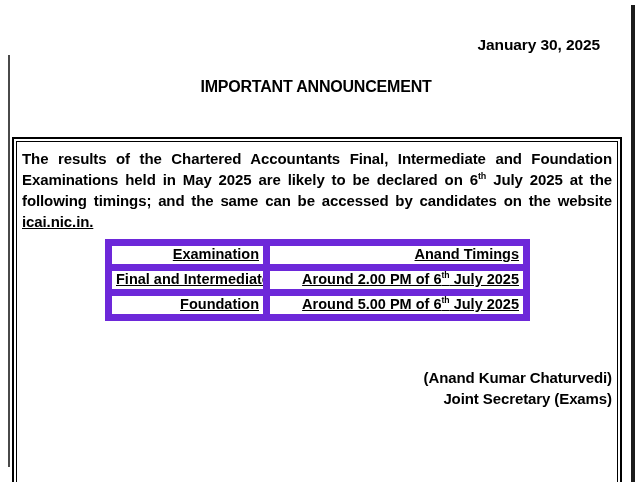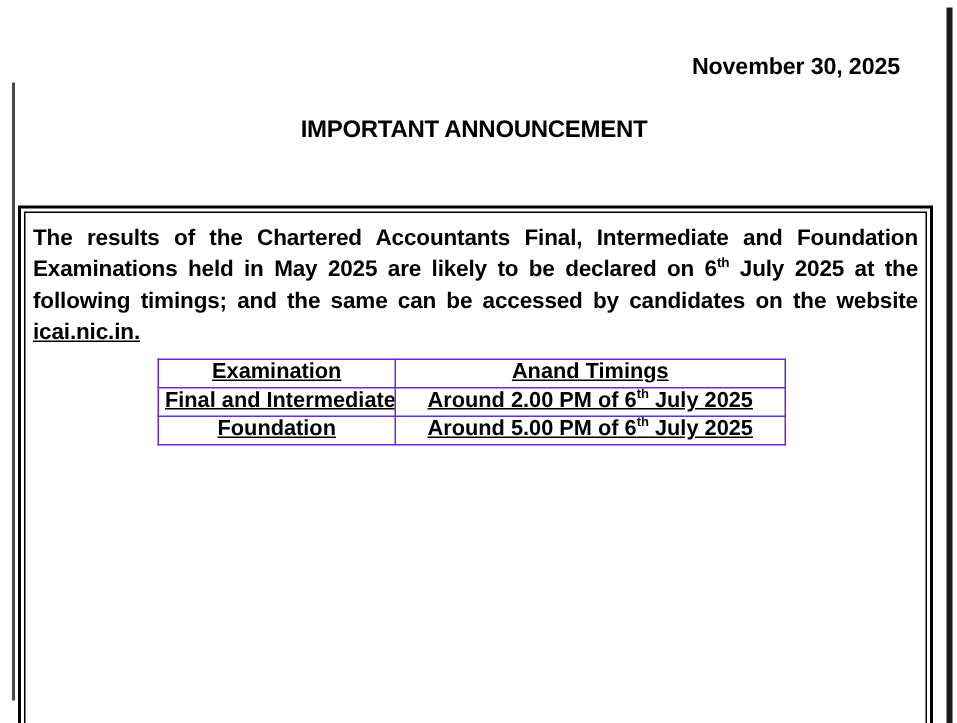--- a/index.html
+++ b/index.html
@@ -59,25 +59,25 @@
   .para sup { font-size: 60%; line-height: 0; vertical-align: super; }
   .u-link { text-decoration: underline; }
 
   .timings-table {
     border-collapse: collapse;
     margin: 7px 0 0 83px;
     table-layout: fixed;
     width: 418px;
   }
   .timings-table th, .timings-table td {
-    border: 1px solid #6d28d9;
+    border: 7px solid #6d28d9;
     font-size: 14.5px;
     line-height: 17px;
     padding: 0 4px 1px 4px;
-    text-align: center;
+    text-align: right;
     text-decoration: underline;
     white-space: nowrap;
     overflow: hidden;
   }
   .timings-table th { font-weight: bold; }
   .timings-table td { font-weight: bold; }
   .timings-table col.c1 { width: 158px; }
   .timings-table col.c2 { width: 260px; }
   .timings-table sup { font-size: 60%; line-height: 0; vertical-align: super; }
 
@@ -92,21 +92,21 @@
   }
 </style>
 </head>
 <body>
 
 <div class="page">
 
   <div class="edge-left"></div>
   <div class="edge-right"></div>
 
-  <div class="date-line">November 30, 2025</div>
+  <div class="date-line">January 30, 2025</div>
 
   <div class="main-heading">IMPORTANT ANNOUNCEMENT</div>
 
   <div class="notice-box">
     <div class="notice-box-inner">
 
       <div class="para para-1">The results of the Chartered Accountants Final, Intermediate and Foundation Examinations held in May 2025 are likely to be declared on 6<sup>th</sup> July 2025 at the following timings; and the same can be accessed by candidates on the website <span class="u-link">icai.nic.in.</span></div>
 
       <table class="timings-table">
         <colgroup>
@@ -125,17 +125,21 @@
               <td>Around 2.00 PM of 6<sup>th</sup> July 2025</td>
             </tr>
             <tr>
               <td>Foundation</td>
               <td>Around 5.00 PM of 6<sup>th</sup> July 2025</td>
             </tr>
           </tbody>
       </table>
 
 
+      <div class="signature-block">
+        <div>(Anand Kumar Chaturvedi)</div>
+        <div>Joint Secretary (Exams)</div>
+      </div>
 
     </div>
   </div>
 
 </div>
 
 </body></html>

